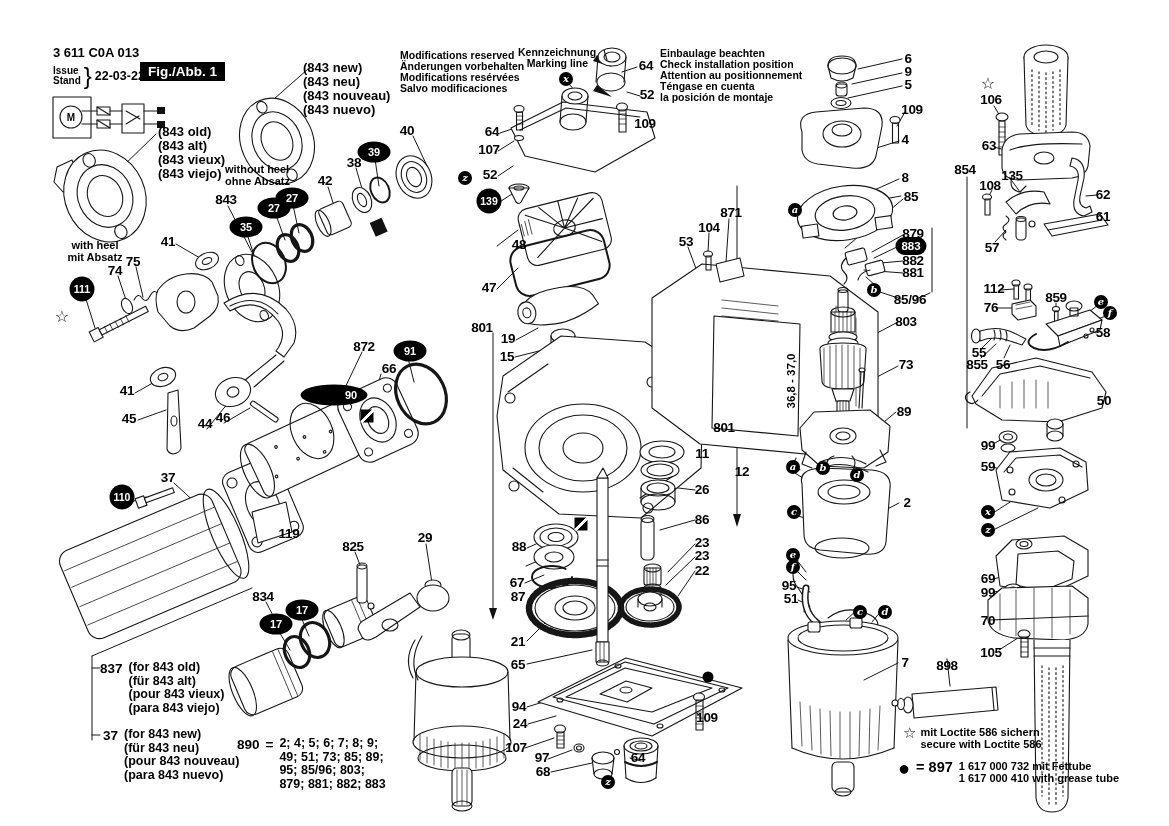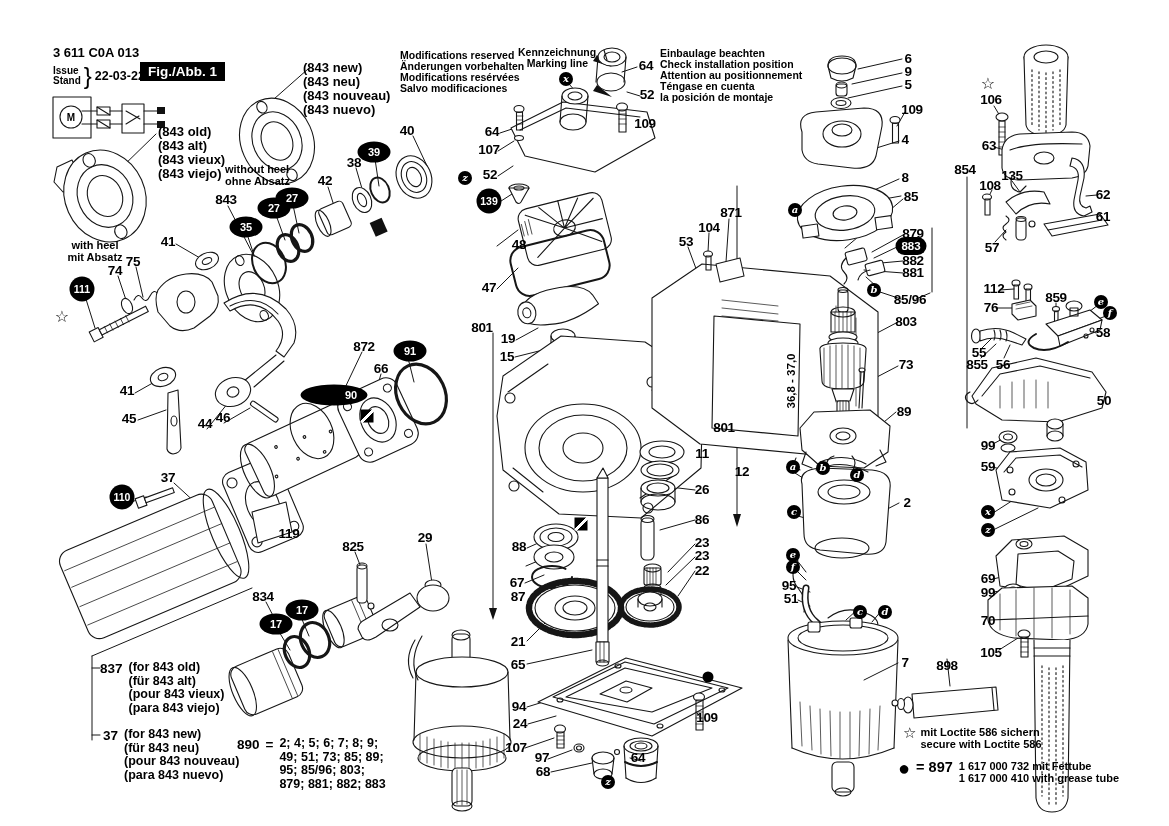--- a/index.html
+++ b/index.html
@@ -613,21 +613,21 @@
     <div class="lbl lbl-n" style="left: 168px; top: 241px;">41</div>
     <div class="lbl lbl-n" style="left: 133px; top: 261px;">75</div>
     <div class="lbl lbl-n" style="left: 115px; top: 270px;">74</div>
     <div class="lbl lbl-n" style="left: 127px; top: 390px;">41</div>
     <div class="lbl lbl-n" style="left: 129px; top: 418px;">45</div>
     <div class="lbl lbl-n" style="left: 205px; top: 423px;">44</div>
     <div class="lbl lbl-n" style="left: 223px; top: 417px; text-align: right;">46</div>
     <div class="lbl lbl-n" style="left: 168px; top: 477px;">37</div>
     <div class="lbl lbl-n" style="left: 289px; top: 533px;">119</div>
     <div class="lbl lbl-n" style="left: 364px; top: 346px;">872</div>
-    <div class="lbl lbl-n" style="left: 381px; top: 368px;">66</div>
+    <div class="lbl lbl-n" style="left: 389px; top: 368px;">66</div>
     <div class="lbl lbl-n" style="left: 353px; top: 546px;">825</div>
     <div class="lbl lbl-n" style="left: 425px; top: 537px;">29</div>
     <div class="lbl lbl-n" style="left: 263px; top: 596px;">834</div>
     <div class="lbl lbl-n" style="left: 492px; top: 131px;">64</div>
     <div class="lbl lbl-n" style="left: 489px; top: 149px;">107</div>
     <div class="lbl lbl-n" style="left: 490px; top: 174px;">52</div>
     <div class="lbl lbl-n" style="left: 489px; top: 244px; margin-left: 30px;">48</div>
     <div class="lbl lbl-n" style="left: 489px; top: 287px;">47</div>
     <div class="lbl lbl-n" style="left: 482px; top: 327px;">801</div>
     <div class="lbl lbl-n" style="left: 508px; top: 338px;">19</div>

